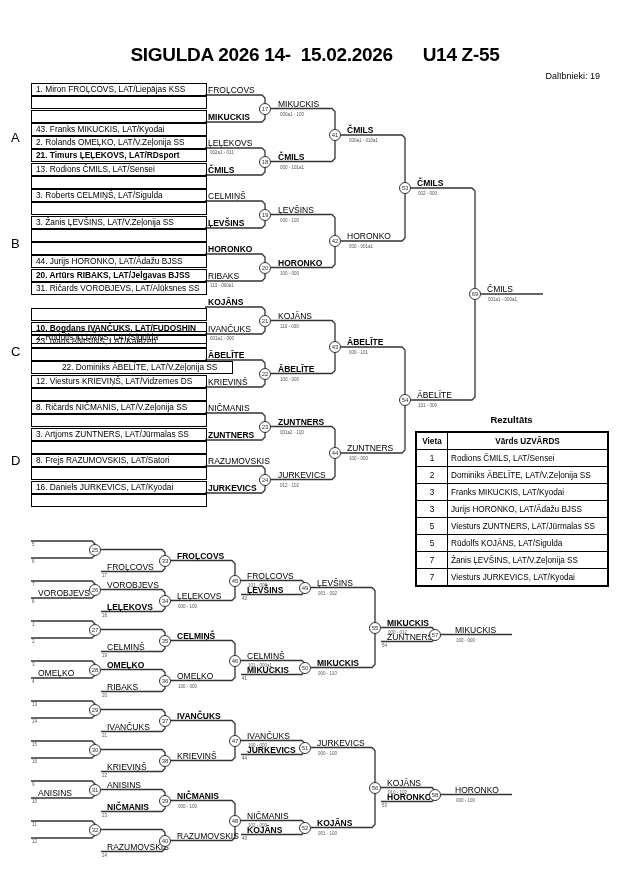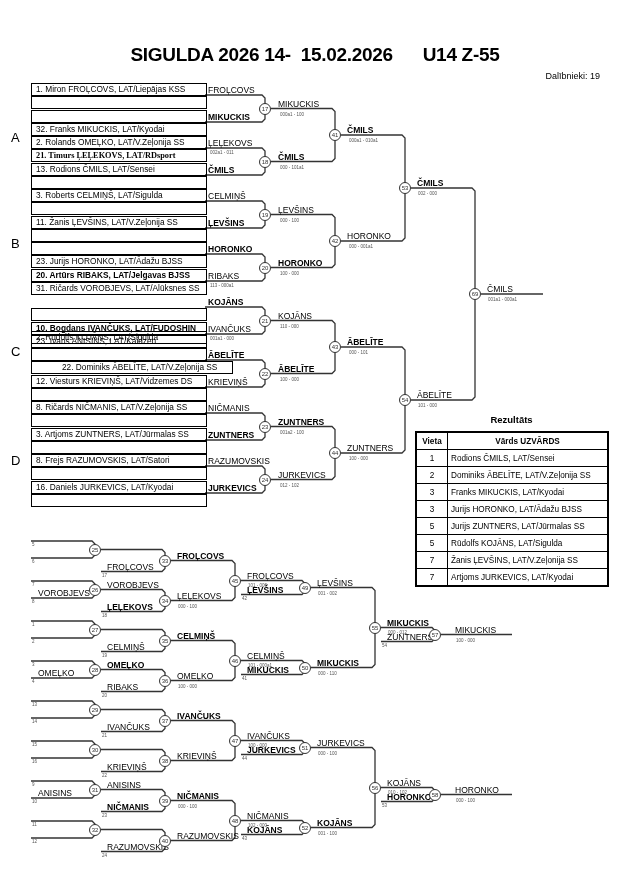--- a/index.html
+++ b/index.html
@@ -79,31 +79,31 @@
 <div id="pools">
     <div class="pool" style="top: 130px;">A</div>
     <div class="pool" style="top: 236px;">B</div>
     <div class="pool" style="top: 344px;">C</div>
     <div class="pool" style="top: 453px;">D</div>
   </div>
 <div id="entries">
     <div class="pbox" style="top: 83px;">1. Miron FROĻCOVS, LAT/Liepājas KSS</div>
     <div class="pbox" style="top: 96px;"></div>
     <div class="pbox" style="top: 110px;"></div>
-    <div class="pbox" style="top: 123px;">32. Franks MIKUCKIS, LAT/Kyodai</div>
+    <div class="pbox" style="top: 123px;">43. Franks MIKUCKIS, LAT/Kyodai</div>
     <div class="pbox" style="top: 136px;">2. Rolands OMEĻKO, LAT/V.Zeļonija SS</div>
-    <div class="pbox b" style="top: 149px; font-family: Liberation Serif, serif;">21. Timurs ĻEĻEKOVS, LAT/RDsport</div>
+    <div class="pbox b" style="top: 149px;">21. Timurs ĻEĻEKOVS, LAT/RDsport</div>
     <div class="pbox" style="top: 163px;">13. Rodions ČMILS, LAT/Sensei</div>
     <div class="pbox" style="top: 176px;"></div>
     <div class="pbox" style="top: 189px;">3. Roberts CELMIŅŠ, LAT/Sigulda</div>
     <div class="pbox" style="top: 202px;"></div>
-    <div class="pbox" style="top: 216px;">11. Žanis ĻEVŠINS, LAT/V.Zeļonija SS</div>
+    <div class="pbox" style="top: 216px;">3. Žanis ĻEVŠINS, LAT/V.Zeļonija SS</div>
     <div class="pbox" style="top: 229px;"></div>
     <div class="pbox" style="top: 242px;"></div>
-    <div class="pbox" style="top: 255px;">23. Jurijs HORONKO, LAT/Ādažu BJSS</div>
+    <div class="pbox" style="top: 255px;">44. Jurijs HORONKO, LAT/Ādažu BJSS</div>
     <div class="pbox b" style="top: 269px;">20. Artūrs RIBAKS, LAT/Jelgavas BJSS</div>
     <div class="pbox" style="top: 282px;">31. Ričards VOROBJEVS, LAT/Alūksnes SS</div>
     <div class="pbox" style="top: 295px; margin-top: 36px;">2. Rūdolfs KOJĀNS, LAT/Sigulda</div>
     <div class="pbox" style="top: 308px;"></div>
     <div class="pbox b" style="top: 322px;">10. Bogdans IVANČUKS, LAT/FUDOSHIN</div>
     <div class="pbox" style="top: 335px;">23. Ivans ANISINS, LAT/Kaidzen</div>
     <div class="pbox" style="top: 348px;"></div>
     <div class="pbox" style="top: 361px; padding-left: 30px;">22. Dominiks ĀBELĪTE, LAT/V.Zeļonija SS</div>
     <div class="pbox" style="top: 375px;">12. Viesturs KRIEVIŅŠ, LAT/Vidzemes DS</div>
     <div class="pbox" style="top: 388px;"></div>
@@ -316,28 +316,28 @@
       <tr>
         <td class="v">3</td>
         <td>Franks MIKUCKIS, LAT/Kyodai</td>
       </tr>
       <tr>
         <td class="v">3</td>
         <td>Jurijs HORONKO, LAT/Ādažu BJSS</td>
       </tr>
       <tr>
         <td class="v">5</td>
-        <td>Jurijs ZUNTNERS, LAT/Jūrmalas SS</td>
+        <td>Viesturs ZUNTNERS, LAT/Jūrmalas SS</td>
       </tr>
       <tr>
         <td class="v">5</td>
         <td>Rūdolfs KOJĀNS, LAT/Sigulda</td>
       </tr>
       <tr>
         <td class="v">7</td>
         <td>Žanis ĻEVŠINS, LAT/V.Zeļonija SS</td>
       </tr>
       <tr>
         <td class="v">7</td>
-        <td>Artjoms JURKEVICS, LAT/Kyodai</td>
+        <td>Viesturs JURKEVICS, LAT/Kyodai</td>
       </tr>
     </tbody>
 </table>
 
 </body></html>

